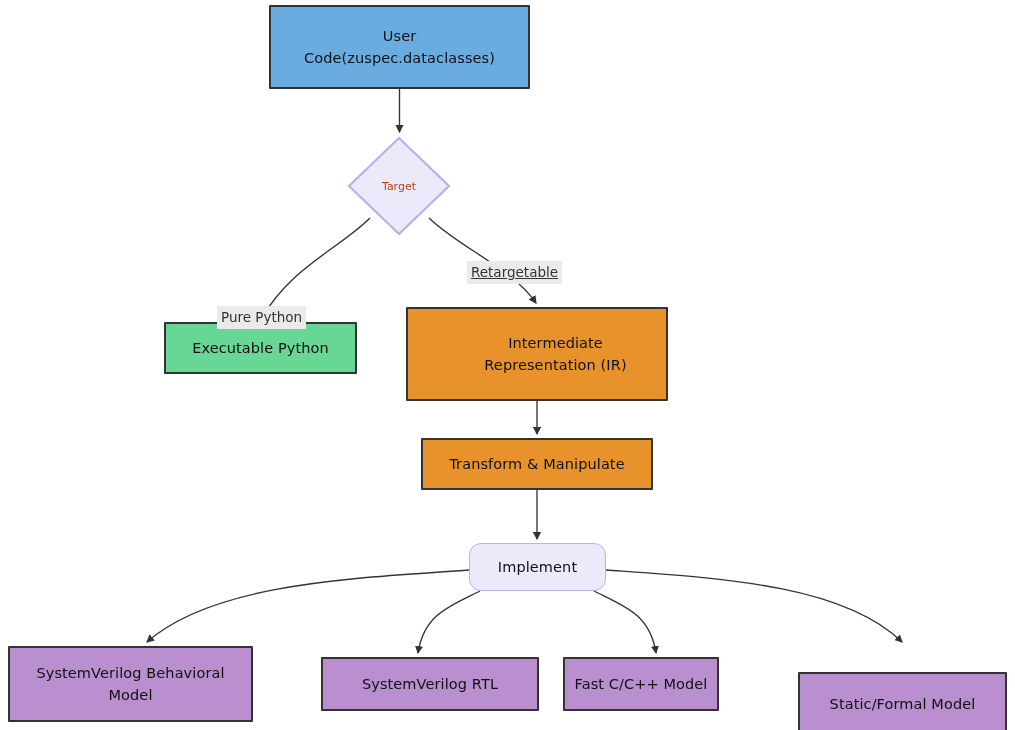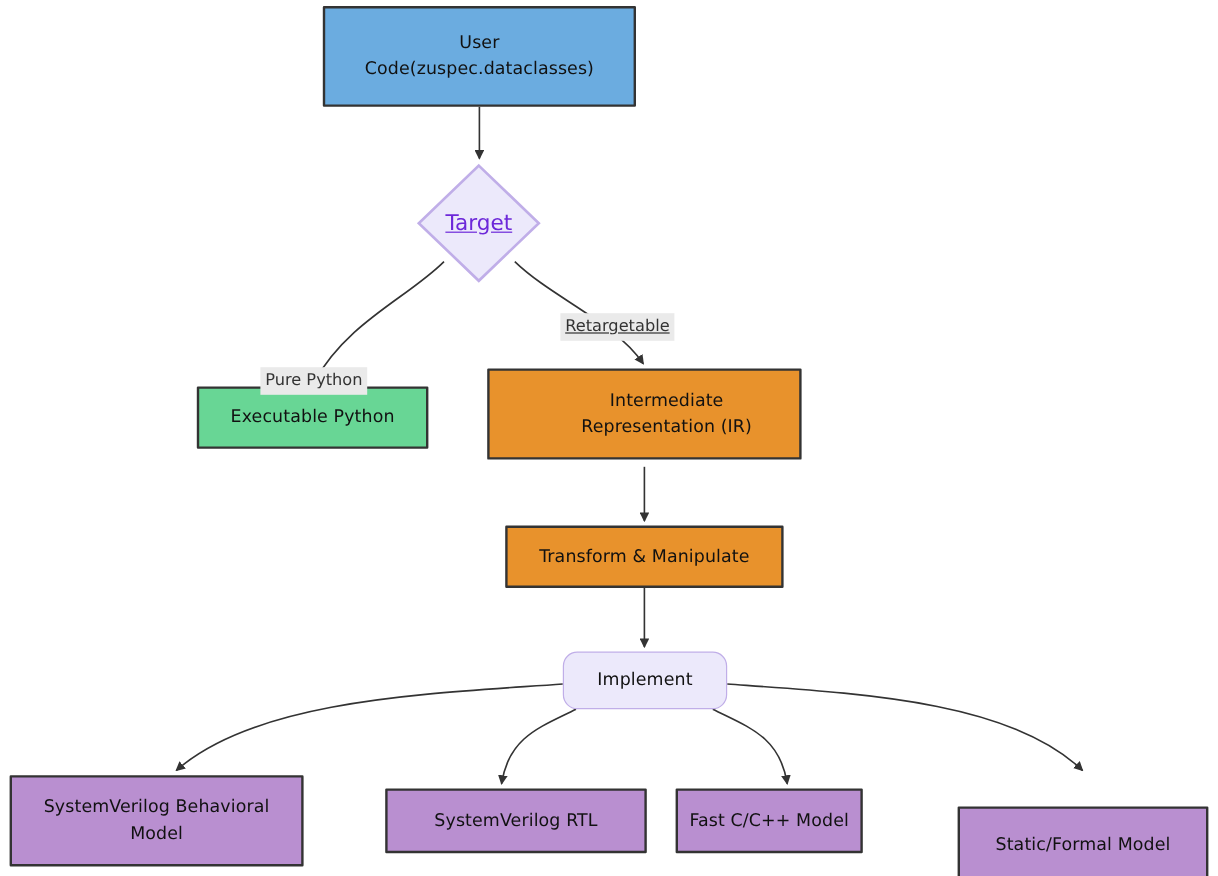--- a/index.html
+++ b/index.html
@@ -68,23 +68,22 @@
   .diamond-shape {
     position: absolute;
     left: 0;
     top: 0;
     width: 100%;
     height: 100%;
   }
   .diamond-text {
     position: relative;
     z-index: 2;
-    font-size: 18px;
-    color: #6d28d9;
-    text-decoration: underline;
+    font-size: 11px;
+    color: #c2410c;
   }
   .edge-label {
     position: absolute;
     background: #EAEAEA;
     color: #333333;
     font-size: 13.5px;
     line-height: 1.2;
     padding: 3px 4px 4px 4px;
     white-space: nowrap;
     box-sizing: border-box;
@@ -124,21 +123,21 @@
     <svg class="diamond-shape" viewBox="0 0 104 100" preserveAspectRatio="none" xmlns="http://www.w3.org/2000/svg">
       <polygon points="52,2 102,50 52,98 2,50" fill="#ECE9FB" stroke="#C0AEE8" stroke-width="2.2"></polygon>
     </svg>
     <span class="diamond-text">Target</span>
   </div>
 
   <div class="node node-rect node-green" style="left:164px; top:322px; width:193px; height:52px;">
     <span class="node-label">Executable Python</span>
   </div>
 
-  <div class="node node-rect node-orange" style="left:406px; top:307px; width:262px; height:76px;padding-left:37px;">
+  <div class="node node-rect node-orange" style="left:406px; top:307px; width:262px; height:94px;padding-left:37px;">
     <span class="node-label">Intermediate
 Representation (IR)</span>
   </div>
 
   <div class="node node-rect node-orange" style="left:421px; top:438px; width:232px; height:52px;">
     <span class="node-label">Transform &amp; Manipulate</span>
   </div>
 
   <div class="node node-soft" style="left:469px; top:543px; width:137px; height:48px;border-radius:12px;">
     <span class="node-label">Implement</span>

